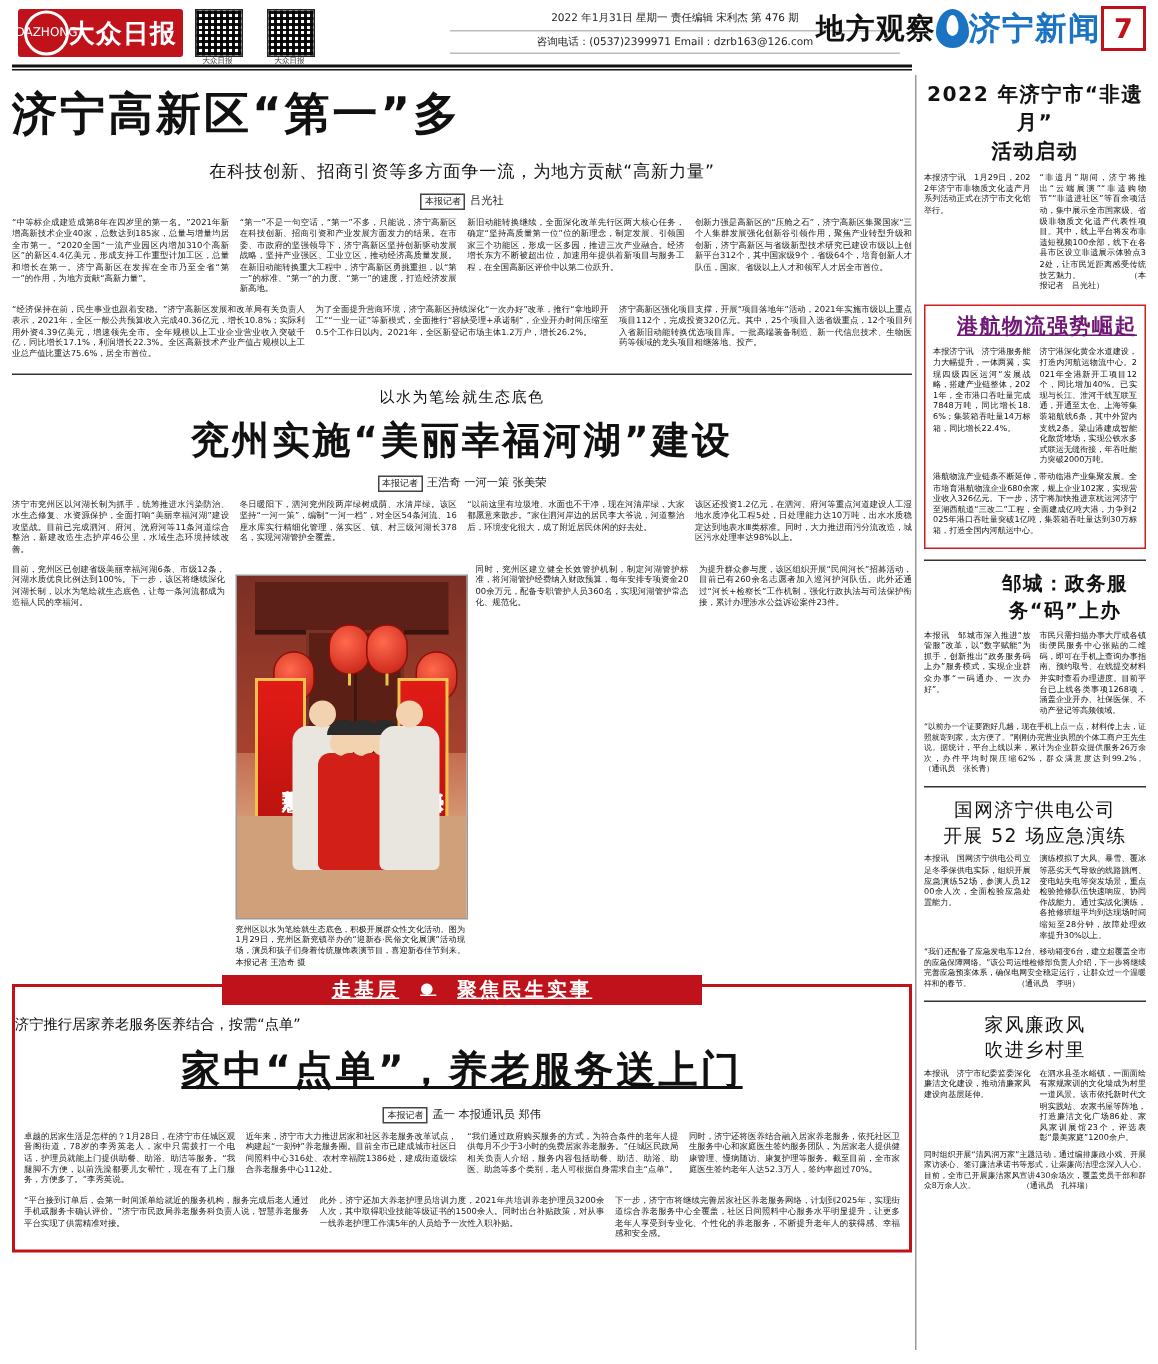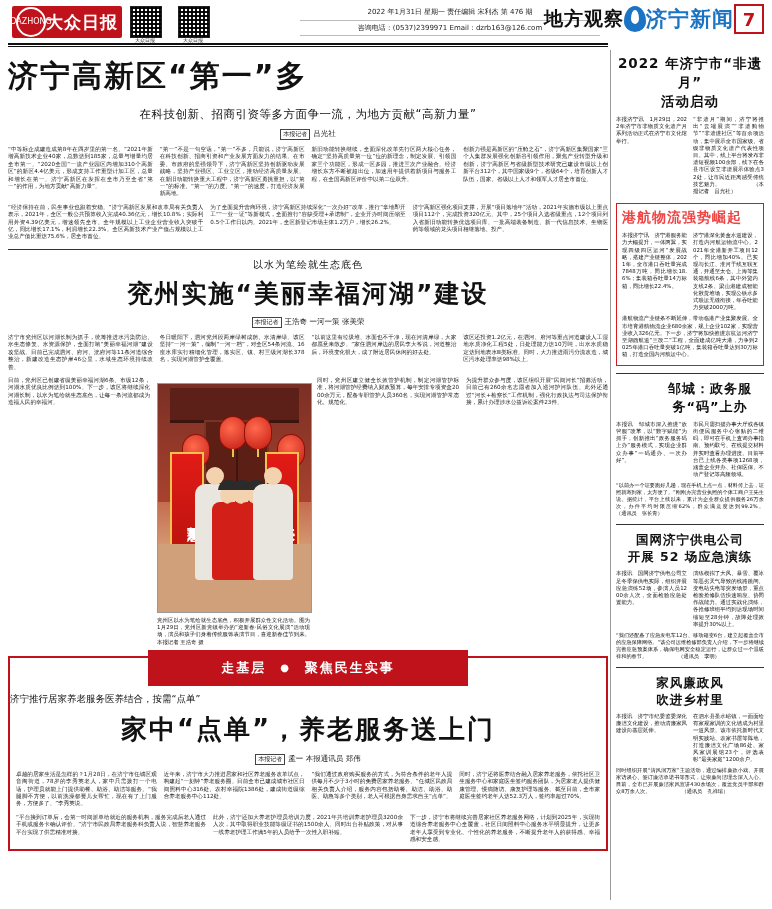--- a/index.html
+++ b/index.html
@@ -88,36 +88,36 @@
     background:#f3d2b0;border-radius:50%;}
   .kid:after{content:"";position:absolute;left:50%;top:-22px;margin-left:-11px;width:22px;height:10px;
     background:#2b2b2b;border-radius:11px 11px 0 0;}
   .adult{position:absolute;bottom:14%;width:40px;height:96px;background:#e9e6df;border-radius:10px 10px 4px 4px;}
   .adult:before{content:"";position:absolute;left:50%;top:-17px;margin-left:-9px;width:18px;height:18px;
     background:#f3d2b0;border-radius:50%;}
   .photo-cap{font-size:5.4px;line-height:7.2px;text-align:justify;margin-top:4px;word-break:break-all;}
 
   
   .redbar-wrap{position:relative;margin-top:10px;border:2px solid #c0121a;padding:6px 0 0 0;}
-  .redbar{background:#c0121a;color:#fff;height:36px;display:flex;align-items:center;
+  .redbar{background:#c0121a;color:#fff;height:20px;display:flex;align-items:center;
     justify-content:center;gap:14px;font-size:13px;font-weight:bold;letter-spacing:2px;
-    margin:-14px auto 0 auto;width:320px;}
+    margin:-14px auto 0 auto;width:320px;text-decoration:underline;}
   .redbar .dot{font-size:10px;}
   .red-sub{font-size:9.5px;text-align:left;margin-top:7px;}
-  .h3-main{font-size:26px;font-weight:bold;text-align:center;letter-spacing:2px;margin-top:6px;}
+  .h3-main{font-size:26px;font-weight:bold;text-align:center;letter-spacing:2px;margin-top:6px;text-decoration:underline;}
 
   
   .r-h1{font-size:13.5px;font-weight:bold;text-align:center;letter-spacing:1px;line-height:19px;margin-top:4px;}
   .rcols{display:flex;gap:6px;margin-top:5px;}
   .rcol{flex:1;font-size:5.4px;line-height:7.2px;text-align:justify;word-break:break-all;}
   .r-sep{border-top:1px solid #333;margin-top:7px;}
   .boxed{border:1.5px solid #d21c1c;padding:5px 5px 6px 5px;margin-top:8px;}
-  .boxed .r-h{font-size:14px;font-weight:bold;text-align:left;color:#ef4444;letter-spacing:1px;}
+  .boxed .r-h{font-size:14px;font-weight:bold;text-align:right;color:#701a75;letter-spacing:1px;text-decoration:underline;}
   .r-h2{font-size:13px;font-weight:bold;text-align:center;letter-spacing:1px;margin-top:6px;margin-left:40px;}
-  .r-h3{font-size:12.5px;font-weight:bold;text-align:center;letter-spacing:1px;line-height:17px;margin-top:6px;}
+  .r-h3{font-size:12.5px;font-weight:normal;text-align:center;letter-spacing:1px;line-height:17px;margin-top:6px;}
   .tiny{font-size:5.2px;line-height:7px;}
 </style>
 </head>
 <body>
 
 <div class="page">
 
   <div class="masthead">
     <div class="logo-box">
       <div class="logo-mark">DAZHONG</div>

